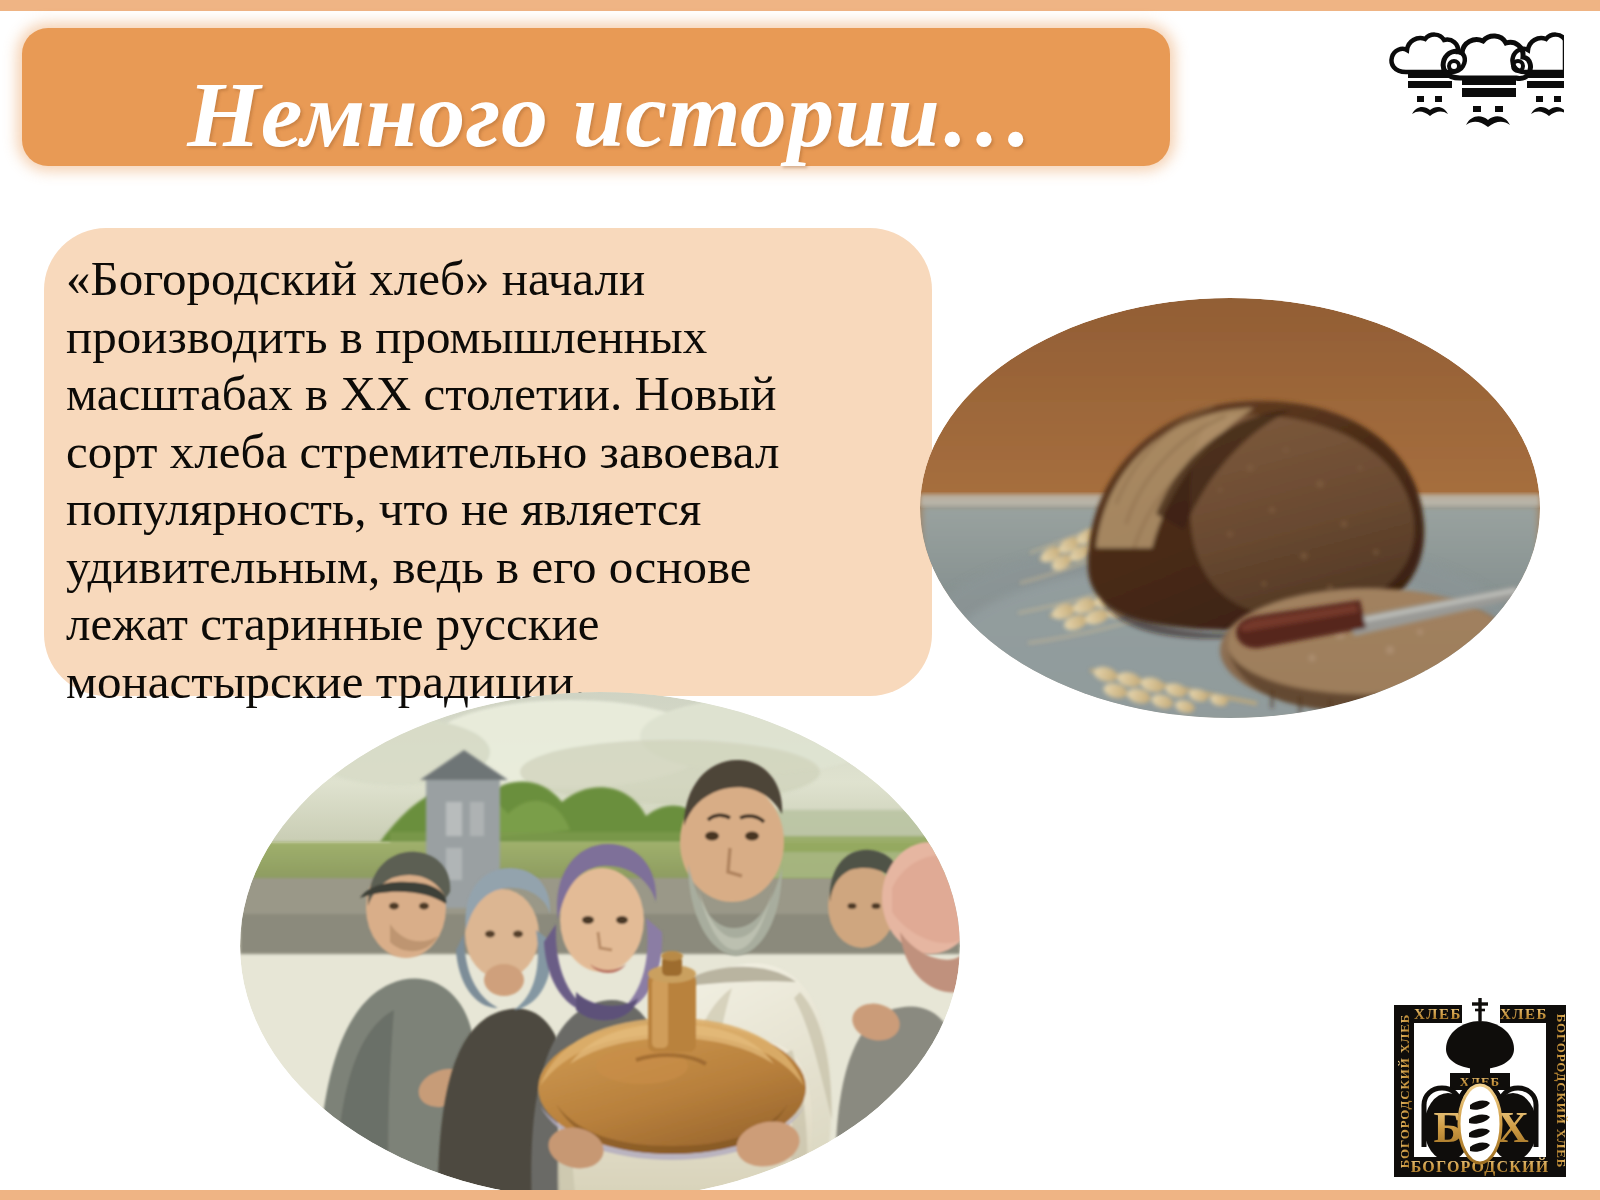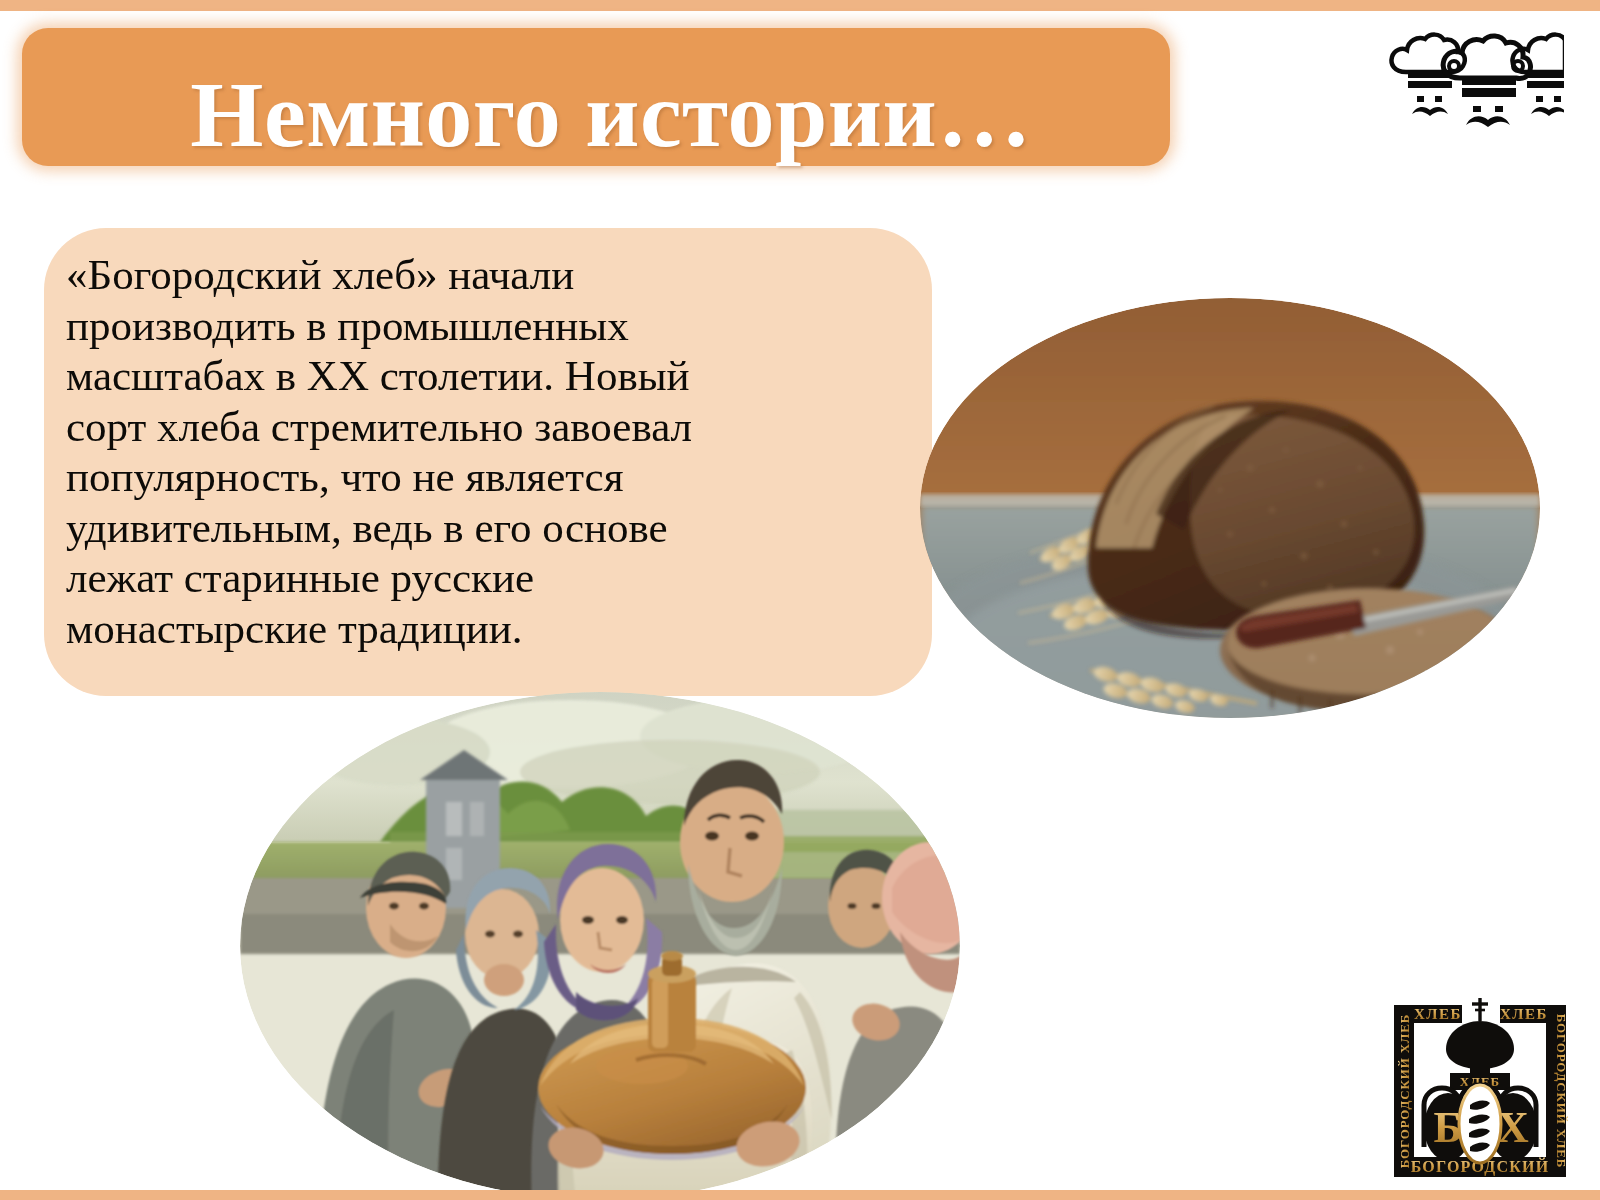--- a/index.html
+++ b/index.html
@@ -33,20 +33,21 @@
   
   .title-banner {
     position: absolute;
     left: 22px;
     top: 28px;
     width: 1148px;
     height: 138px;
     background: #e89a55;
     border-radius: 26px;
     box-shadow: 0 0 14px 5px rgba(232,154,85,0.45);
+    font-style: italic;
   }
   .title-text {
     position: absolute;
     left: 0;
     top: 0;
     width: 1148px;
     height: 172px;
     display: flex;
     align-items: center;
     justify-content: center;
@@ -76,21 +77,21 @@
     left: 44px;
     top: 228px;
     width: 888px;
     height: 468px;
     background: #f8d9bc;
     border-radius: 62px;
     box-sizing: border-box;
     padding: 22px 40px 20px 22px;
   }
   .panel-text {
-    font-size: 43px;
+    font-size: 49px;
     line-height: 1.175;
     color: #0d0b08;
     font-family: "Liberation Serif", "DejaVu Serif", serif;
     white-space: pre-line;
     text-align: left;
   }
 
   
   .oval-photo {
     position: absolute;

